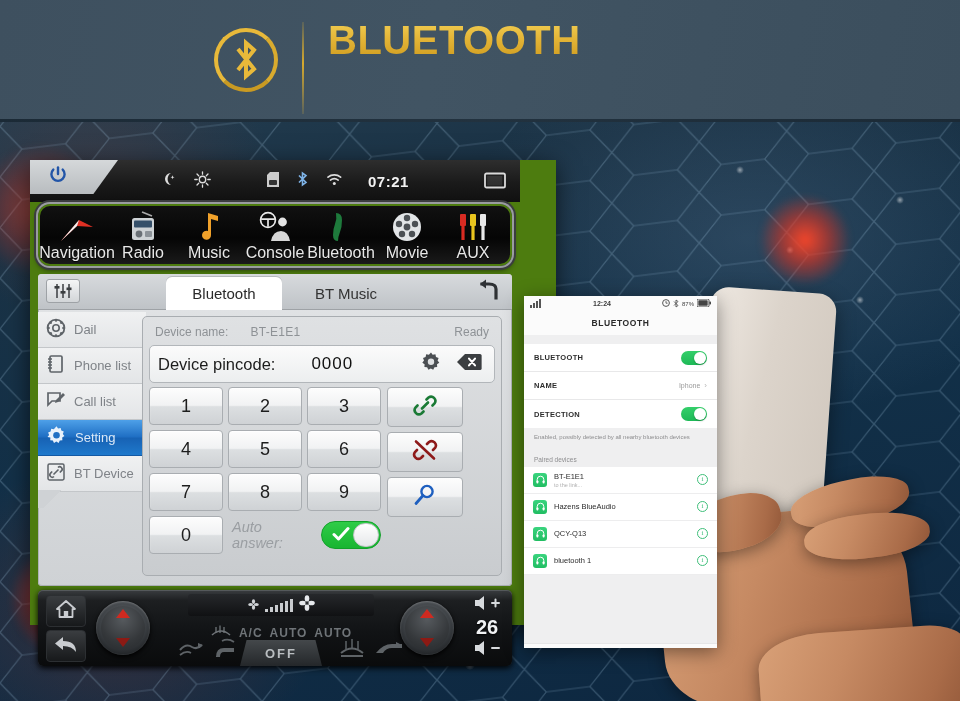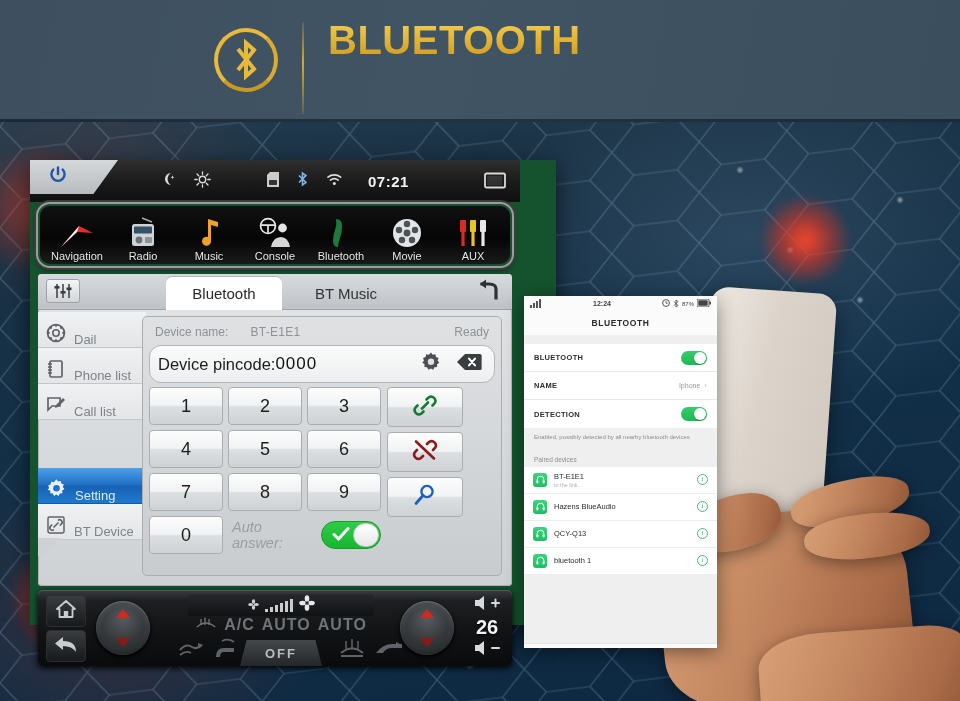--- a/index.html
+++ b/index.html
@@ -61,21 +61,21 @@
     -webkit-background-clip:text; background-clip:text; color:transparent;
   }
   .bn-sub {
     font-size:20px; line-height:1.18; color:#dcb75a; margin-top:7px;
     text-shadow:0 1px 0 rgba(0,0,0,.18);
   }
 
   
   #headunit {
     position:absolute; left:30px; top:160px; width:526px; height:465px;
-    background:#14532d; box-shadow:0 6px 22px rgba(0,0,0,.6);
+    background:#4d7c0f; box-shadow:0 6px 22px rgba(0,0,0,.6);
   }
   
   #statusbar {
     position:absolute; left:0; top:0; width:490px; height:42px;
     background:linear-gradient(180deg,#2e2e2e,#1a1a1a 55%,#101010);
   }
   #pwr-tab {
     position:absolute; left:0; top:0; width:88px; height:34px;
     background:linear-gradient(180deg,#d5d8da,#b8bcbf);
     clip-path:polygon(0 0,100% 0,72% 100%,0 100%);
@@ -96,21 +96,21 @@
     position:absolute; left:8px; top:44px; width:474px; height:62px;
     border-radius:12px;
     background:linear-gradient(180deg,#111 0%,#050505 55%,#1a1a1a 100%);
     border:2px solid transparent;
     background-clip:padding-box;
     box-shadow:0 0 0 2px #9a9da0, 0 0 0 4px #3b3d3f, 0 3px 6px rgba(0,0,0,.8);
     display:flex; align-items:flex-end; justify-content:space-around; padding:0 4px 2px;
   }
   .dock-item { display:flex; flex-direction:column; align-items:center; width:66px; }
   .dock-ico { height:34px; display:flex; align-items:flex-end; justify-content:center; }
-  .dock-lbl { font-size:11px; color:#e8e8e8; margin-top:1px; text-shadow:0 1px 1px #000;}
+  .dock-lbl { font-size:16px; color:#e8e8e8; margin-top:1px; text-shadow:0 1px 1px #000;}
 
   
   #btpanel {
     position:absolute; left:8px; top:114px; width:474px; height:312px;
     background:linear-gradient(180deg,#e2e4e6,#cfd2d5);
     border-radius:4px; overflow:hidden;
     box-shadow:inset 0 0 0 1px #aeb2b6;
   }
   #tabbar {
     position:relative; height:36px;
@@ -140,24 +140,24 @@
     display:flex; align-items:center; height:22px; font-size:12px; color:#8e9296;
     padding:0 6px;
   }
   #dn-label { }
   #dn-value { margin-left:22px; letter-spacing:.3px; }
   #dn-ready { margin-left:auto; }
 
   #pincode-row {
     height:38px; margin:2px 0 4px; display:flex; align-items:center;
     background:linear-gradient(180deg,#fbfbfb,#eceeef);
-    border:1px solid #b2b6ba; border-radius:12px; padding:12px 8px;
+    border:1px solid #b2b6ba; border-radius:5px; padding:12px 8px;
   }
   #pc-label { font-size:16.5px; color:#1c1c1c; }
-  #pc-value { font-size:17px; color:#111; letter-spacing:1px;}
+  #pc-value { font-size:17px; color:#111; margin-left:36px; letter-spacing:1px;}
   #pc-gear { margin-left:auto; }
   #pc-del { margin-left:14px; margin-right:4px;}
 
   #keypad-wrap { display:flex; gap:6px; }
   #keys { display:grid; grid-template-columns:repeat(3,74px); gap:5px; }
   .key {
     height:38px; border-radius:4px;
     background:linear-gradient(180deg,#fdfdfd 0%,#f1f2f3 48%,#dcdfe1 52%,#cfd2d5 100%);
     border:1px solid #a9adb1;
     display:flex; align-items:center; justify-content:center;
@@ -182,28 +182,27 @@
   #sidebtns { display:flex; flex-direction:column; gap:5px; width:76px; }
   .sbtn {
     height:40px; border-radius:4px;
     background:linear-gradient(180deg,#fdfdfd 0%,#f1f2f3 48%,#dcdfe1 52%,#cfd2d5 100%);
     border:1px solid #a9adb1; display:flex; align-items:center; justify-content:center;
   }
 
   
   #btmenu { position:absolute; left:0; top:38px; width:108px; }
   .mitem {
-    height:36px; display:flex; align-items:flex-end; padding-left:8px; gap:8px;
+    height:36px; display:flex; align-items:center; padding-left:8px; gap:8px;
     border-bottom:1px solid #c3c6c9;
     background:linear-gradient(180deg,#f0f1f2,#e3e5e7);
   }
   .mitem.active {
     background:linear-gradient(180deg,#4ea0e8 0%,#1f6fc4 48%,#1762b4 52%,#1f79cc 100%);
     border-bottom:1px solid #1459a4;
-    margin-top:48px;
   }
   .mitem .mlabel { font-size:13px; color:#7f8388; white-space:nowrap; }
   .mitem.active .mlabel { color:#dbe9f7; }
   #corner-mark{
     position:absolute; left:0; bottom:-16px; width:28px; height:18px;
     background:linear-gradient(135deg,#cfd2d5 50%,transparent 50%);
   }
 
   
   #climate {
@@ -232,22 +231,22 @@
     background:radial-gradient(circle at 50% 30%, #565a5e 0%, #35383b 60%, #26292c 100%);
   }
   .tri { position:relative; width:0;height:0;}
   .tri.up { border-left:7px solid transparent;border-right:7px solid transparent;border-bottom:9px solid #cf2a20;}
   .tri.dn { border-left:7px solid transparent;border-right:7px solid transparent;border-top:9px solid #8c1a14;}
   #cl-mid { position:absolute; left:150px; top:4px; width:186px; }
   #fanrow { height:22px; display:flex; align-items:center; justify-content:center; gap:6px;
     background:linear-gradient(180deg,#26282b,#101113); border-radius:3px;}
   .bars { display:flex; align-items:flex-end; gap:2px; height:13px;}
   .bars i{ display:block; width:3px; background:#c9cccf; }
-  #cl-labels { display:flex; align-items:center; justify-content:center; gap:7px; 
-     font-size:16px; color:#6f7478; font-weight:bold; letter-spacing:1px;}
+  #cl-labels { display:flex; align-items:center; justify-content:center; gap:7px; margin-top:8px;
+     font-size:12px; color:#6f7478; font-weight:bold; letter-spacing:1px;}
   #off-btn {
     position:absolute; left:50%; transform:translateX(-50%); top:46px;
     width:82px; height:26px;
     background:linear-gradient(180deg,#44484b,#24272a);
     clip-path:polygon(8% 0,92% 0,100% 100%,0 100%);
     display:flex;align-items:center;justify-content:center;
     font-size:13px; color:#b9bdc0; letter-spacing:2px; font-weight:bold;
   }
   #temp-val {
     position:absolute; right:6px; top:26px; width:38px; text-align:center;

